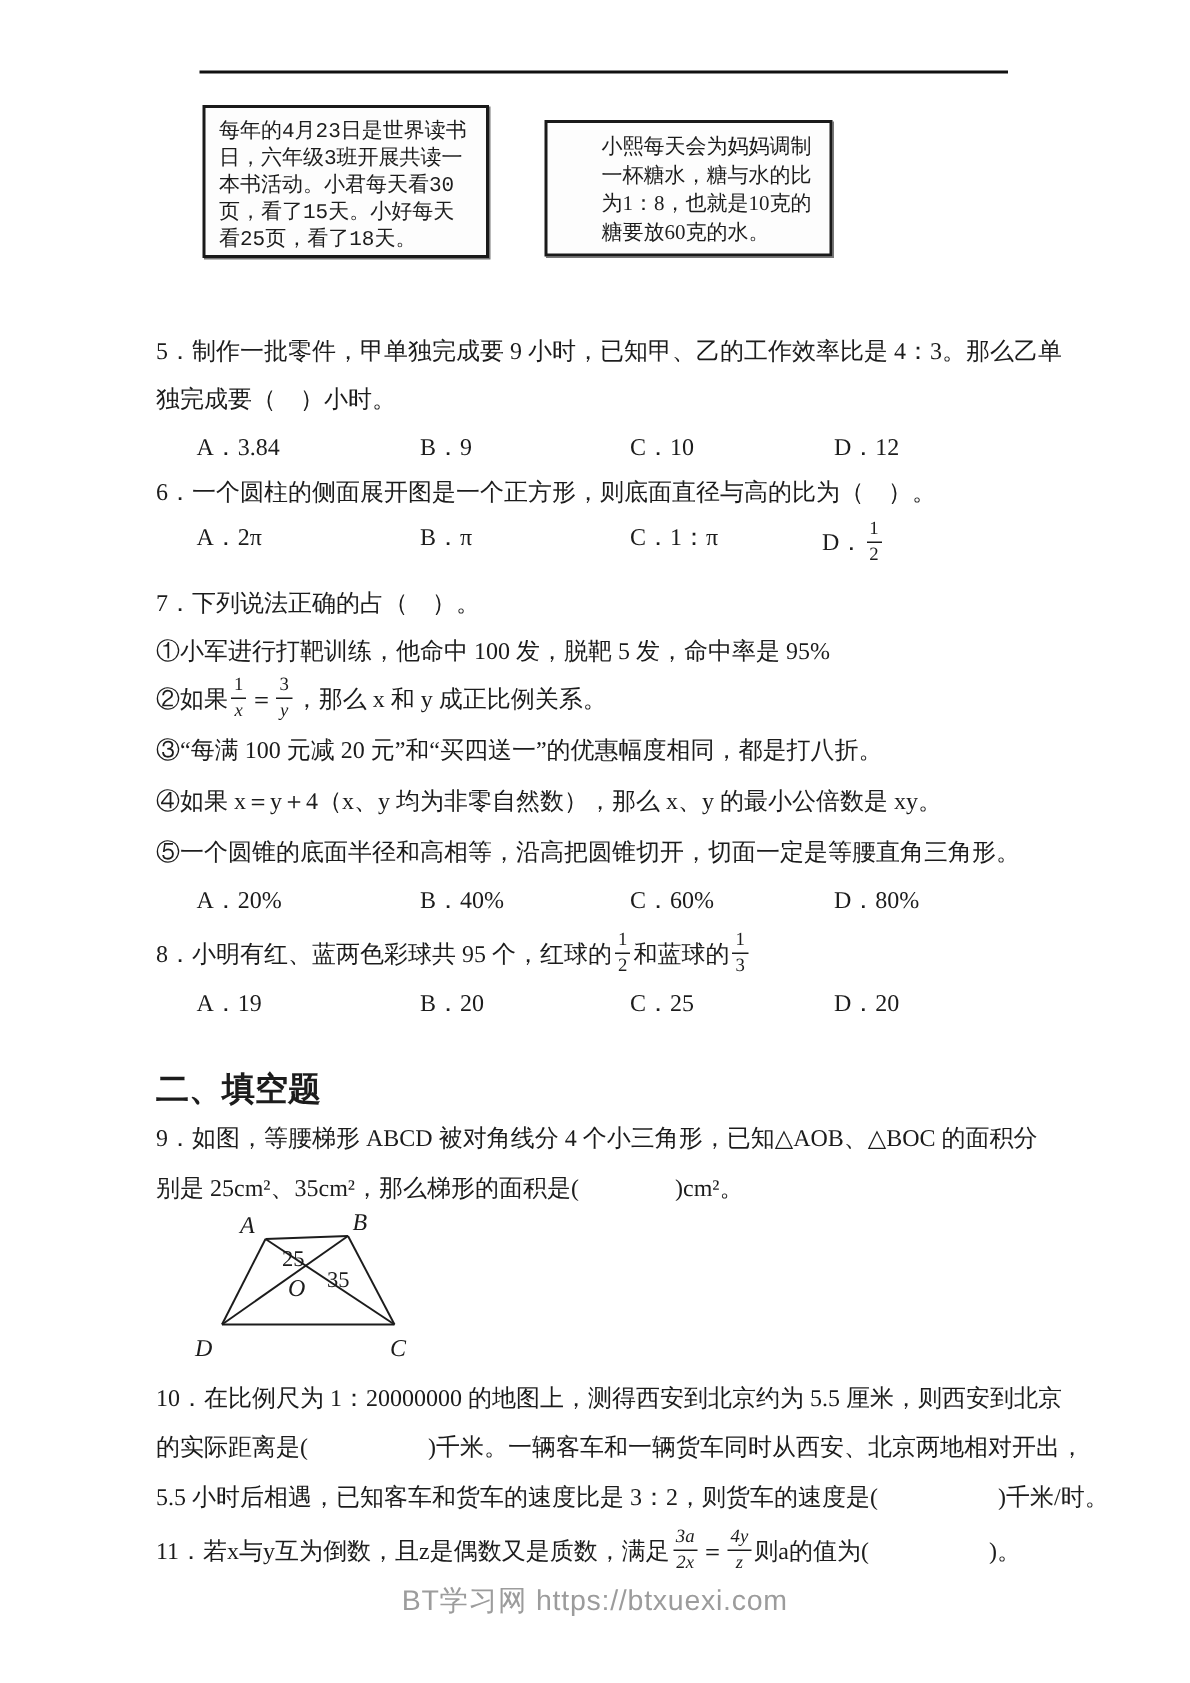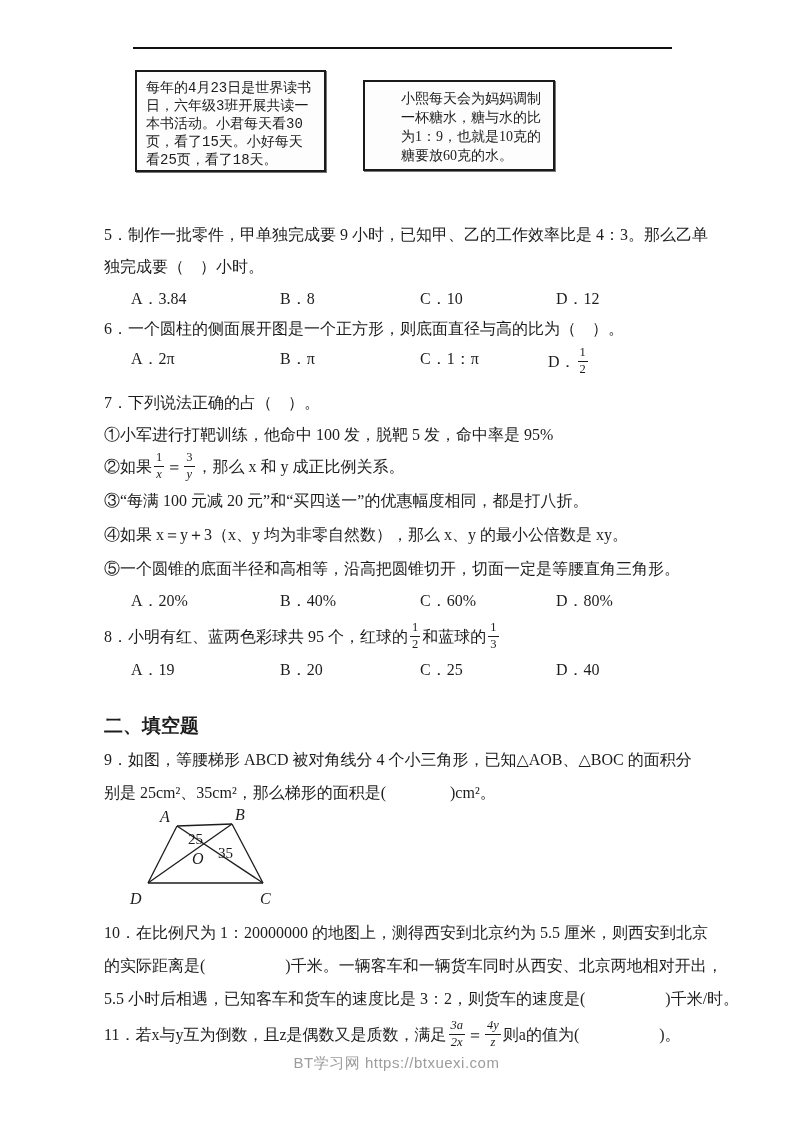--- a/index.html
+++ b/index.html
@@ -24,104 +24,104 @@
     font-size:14px;
     padding:7px 6px 4px 9px;
   }
   .infobox .bline{display:block;line-height:18px;white-space:nowrap;}
   #box1{left:135px;top:70px;width:172px;height:87px;font-family:Liberation Mono, monospace;}
   #box2{left:363px;top:80px;width:146px;height:76px;line-height:19px;padding-left:36px;}
   #box2 .bline{line-height:19px;}
   .optrow{height:26px;}
   .opt{position:absolute;top:0;}
   .opt.a{left:27px;} .opt.b{left:176px;} .opt.c{left:316px;} .opt.d{left:452px;}
-  .sec{font-weight:bold;font-size:19px;}
+  .sec{font-weight:bold;font-size:22px;}
   .frac{
     display:inline-block;text-align:center;vertical-align:middle;
     font-size:12.5px;line-height:1.1;margin:0 2px;position:relative;top:-2px;
   }
   .frac .num{display:block;border-bottom:1px solid #1a1a1a;padding:0 2px 1px 2px;}
   .frac .den{display:block;padding-top:1px;}
   .frac.var .den{font-style:italic;}
   .frac.it .num,.frac.it .den{font-style:italic;}
   .fracrow{line-height:34px;}
   #figure{position:absolute;left:122px;top:804px;}
   #figure text{font-size:16px;font-style:italic;fill:#1c1c1c;font-family:"Liberation Serif",serif;}
   #figure text.numlab{font-style:normal;font-size:15px;}
   #footer{
     position:absolute;left:0;top:1054px;width:793px;
     text-align:center;
     font-family:"Liberation Sans","DejaVu Sans",sans-serif;
-    font-size:15px;color:#9c9c9c;letter-spacing:0.5px;
+    font-size:19px;color:#9c9c9c;letter-spacing:0.5px;
   }
 </style>
 </head>
 <body>
 
 <div id="page">
 
   <div class="rule"></div>
 
   <div class="infobox" id="box1">
     <span class="bline">每年的4月23日是世界读书</span>
     <span class="bline">日，六年级3班开展共读一</span>
     <span class="bline">本书活动。小君每天看30</span>
     <span class="bline">页，看了15天。小好每天</span>
     <span class="bline">看25页，看了18天。</span>
   </div>
   <div class="infobox" id="box2">
     <span class="bline">小熙每天会为妈妈调制</span>
     <span class="bline">一杯糖水，糖与水的比</span>
-    <span class="bline">为1：9，也就是10克的</span>
+    <span class="bline">为1：8，也就是10克的</span>
     <span class="bline">糖要放60克的水。</span>
   </div>
 
 
   <div class="row" style="top:224px">5．制作一批零件，甲单独完成要 9 小时，已知甲、乙的工作效率比是 4：3。那么乙单</div>
   <div class="row" style="top:256px">独完成要（　）小时。</div>
   <div class="row optrow" style="top:288px">
     <span class="opt a">A．3.84</span>
-    <span class="opt b">B．8</span>
+    <span class="opt b">B．9</span>
     <span class="opt c">C．10</span>
     <span class="opt d">D．12</span>
   </div>
 
   <div class="row" style="top:318px">6．一个圆柱的侧面展开图是一个正方形，则底面直径与高的比为（　）。</div>
   <div class="row optrow" style="top:348px;height:32px">
     <span class="opt a">A．2π</span>
     <span class="opt b">B．π</span>
     <span class="opt c">C．1：π</span>
     <span class="opt" style="left:444px">
       <span>D．</span><span class="frac"><span class="num">1</span><span class="den">2</span></span>
     </span>
   </div>
 
   <div class="row" style="top:392px">7．下列说法正确的占（　）。</div>
   <div class="row" style="top:424px">①小军进行打靶训练，他命中 100 发，脱靶 5 发，命中率是 95%</div>
   <div class="row fracrow" style="top:450px">
     <span>②如果</span><span class="frac var"><span class="num">1</span><span class="den">x</span></span><span>＝</span><span class="frac var"><span class="num">3</span><span class="den">y</span></span><span>，那么 x 和 y 成正比例关系。</span>
   </div>
   <div class="row" style="top:490px">③“每满 100 元减 20 元”和“买四送一”的优惠幅度相同，都是打八折。</div>
-  <div class="row" style="top:524px">④如果 x＝y＋3（x、y 均为非零自然数），那么 x、y 的最小公倍数是 xy。</div>
+  <div class="row" style="top:524px">④如果 x＝y＋4（x、y 均为非零自然数），那么 x、y 的最小公倍数是 xy。</div>
   <div class="row" style="top:558px">⑤一个圆锥的底面半径和高相等，沿高把圆锥切开，切面一定是等腰直角三角形。</div>
   <div class="row optrow" style="top:590px">
     <span class="opt a">A．20%</span>
     <span class="opt b">B．40%</span>
     <span class="opt c">C．60%</span>
     <span class="opt d">D．80%</span>
   </div>
 
   <div class="row fracrow" style="top:620px">
     <span>8．小明有红、蓝两色彩球共 95 个，红球的</span><span class="frac"><span class="num">1</span><span class="den">2</span></span><span>和蓝球的</span><span class="frac"><span class="num">1</span><span class="den">3</span></span>
   </div>
   <div class="row optrow" style="top:659px">
     <span class="opt a">A．19</span>
     <span class="opt b">B．20</span>
     <span class="opt c">C．25</span>
-    <span class="opt d">D．40</span>
+    <span class="opt d">D．20</span>
   </div>
 
   <div class="row sec" style="top:715px">二、填空题</div>
 
   <div class="row" style="top:749px">9．如图，等腰梯形 ABCD 被对角线分 4 个小三角形，已知△AOB、△BOC 的面积分</div>
   <div class="row" style="top:782px">别是 25cm²、35cm²，那么梯形的面积是(　　　　)cm²。</div>
 
   <svg id="figure" width="180" height="115" viewBox="0 0 180 115">
     <g stroke="#1c1c1c" stroke-width="1.3" fill="none">
       <line x1="55" y1="22" x2="110" y2="20"></line>

